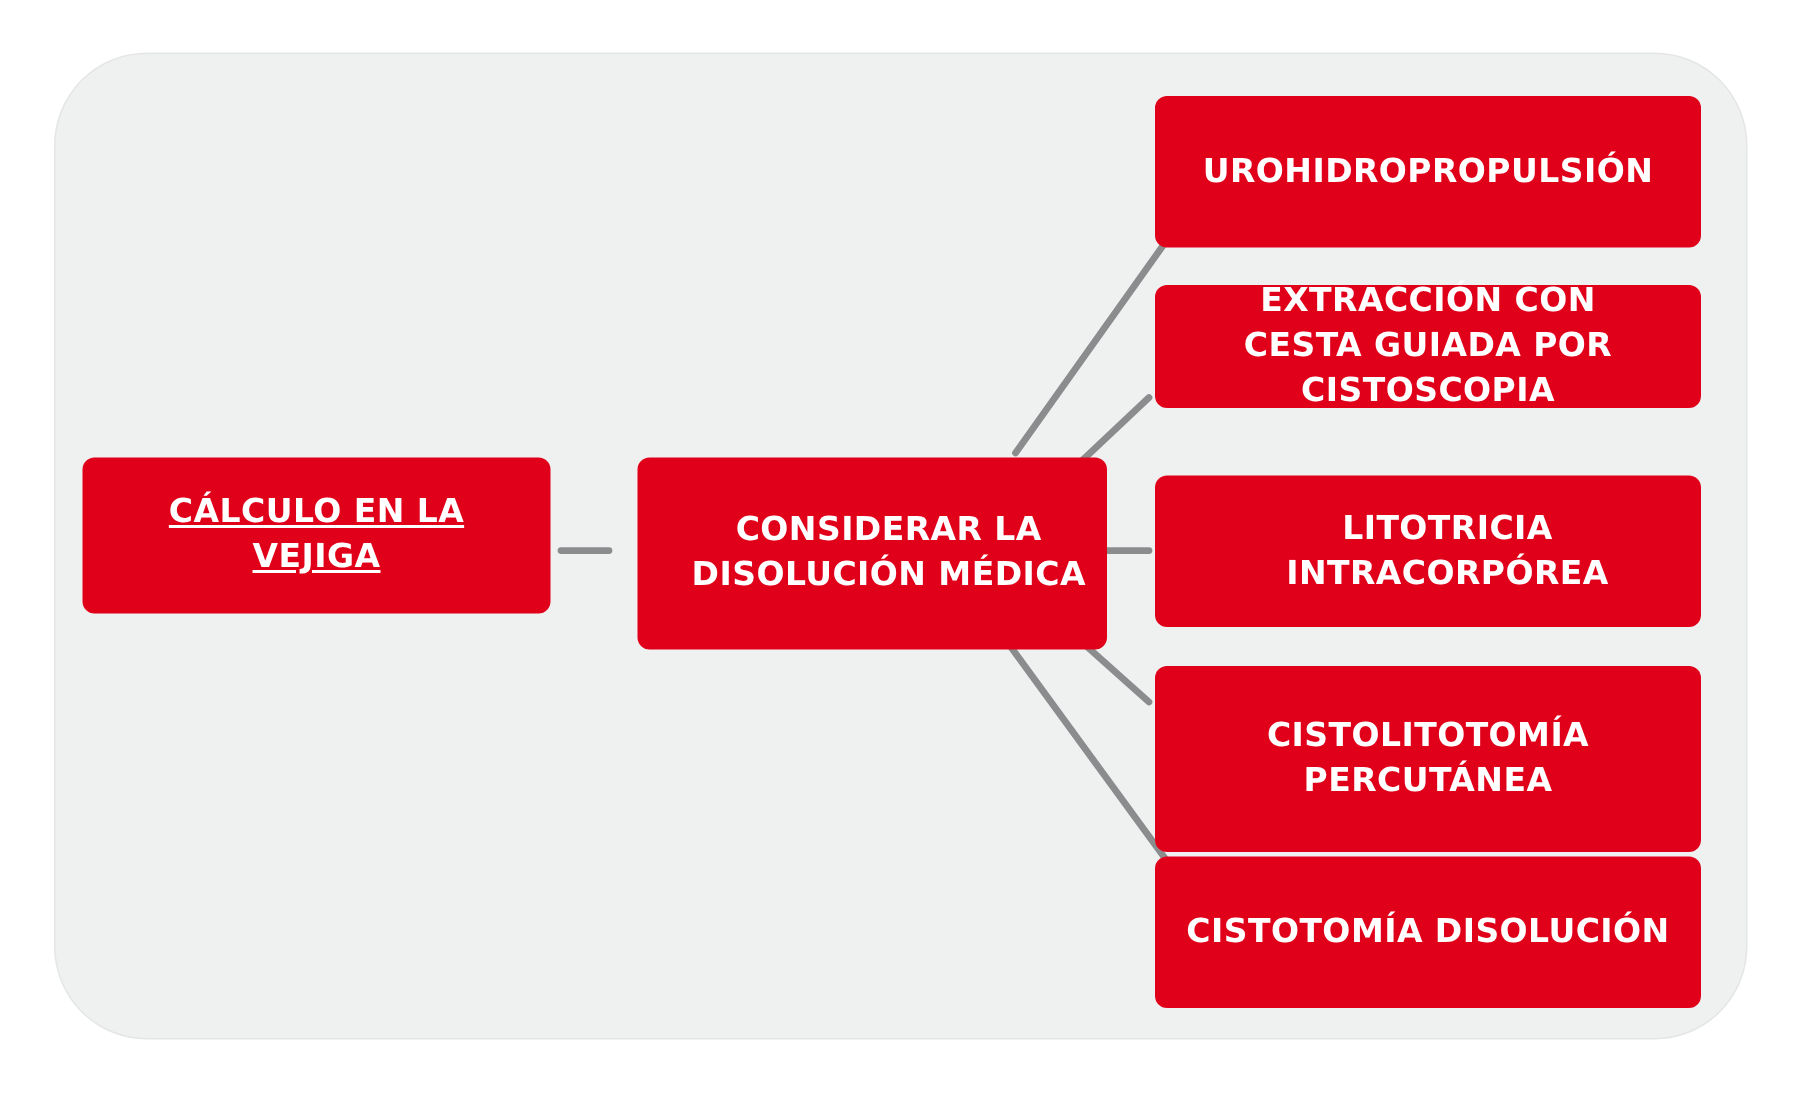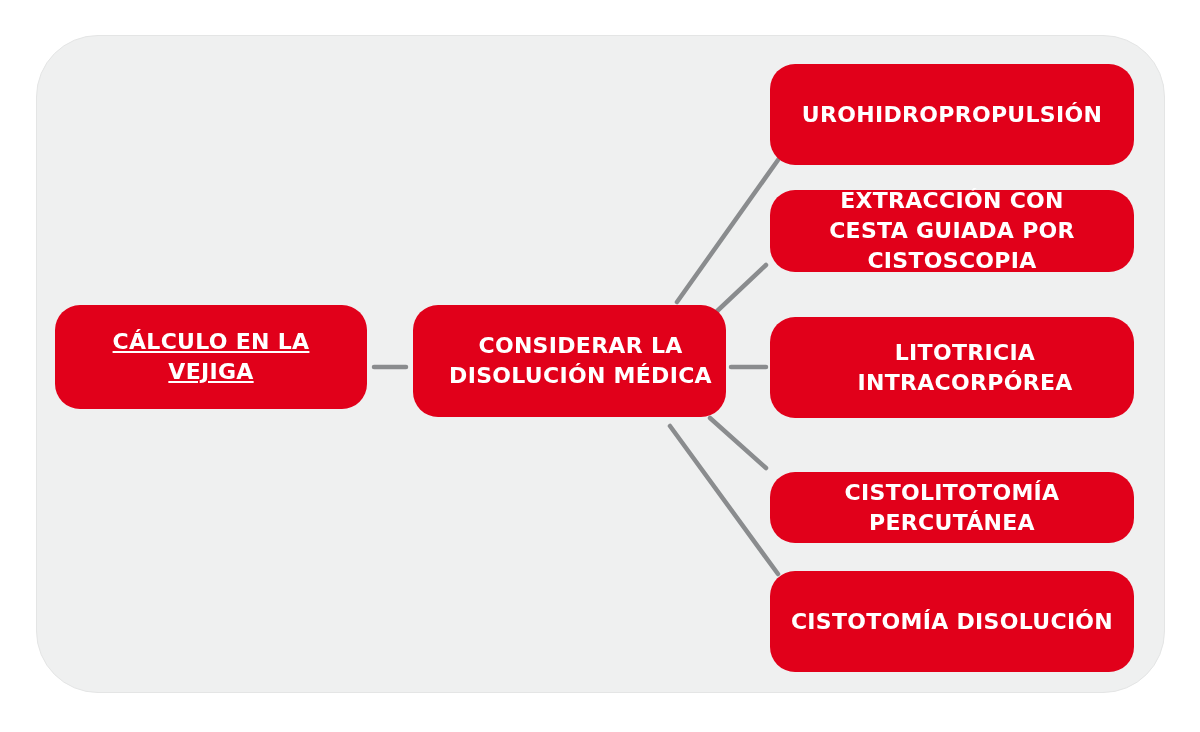--- a/index.html
+++ b/index.html
@@ -1,20 +1,20 @@
 <!DOCTYPE html>
 <html><head>
 <meta charset="utf-8">
 <style>
   html, body { margin: 0; padding: 0; background: #ffffff; }
   body { width: 1200px; height: 732px; position: relative; overflow: hidden;
          font-family: "DejaVu Sans", "Liberation Sans", sans-serif; }
   .panel { position: absolute; left: 36px; top: 35px; width: 1129px; height: 658px;
            background: #eff0f0; border-radius: 62px; border: 1px solid #e4e5e5; box-sizing: border-box; }
-  .node { position: absolute; background: #e1001a; color: #ffffff; border-radius: 25px;
+  .node { position: absolute; background: #e1001a; color: #ffffff; border-radius: 8px;
           display: flex; align-items: center; justify-content: center; text-align: center;
           font-weight: bold; font-size: 22px; line-height: 30px; letter-spacing: 0.3px;
           box-sizing: border-box; padding: 0 14px; white-space: pre-line; }
   svg.links { position: absolute; left: 0; top: 0; width: 1200px; height: 732px; }
   svg.links line { stroke: #8a8c8e; stroke-width: 4.5; stroke-linecap: round; }
 </style>
 </head>
 <body>
 
 <div class="panel"></div>
@@ -23,28 +23,28 @@
   <line x1="374" y1="367" x2="406" y2="367"></line>
   <line x1="677" y1="302" x2="778" y2="160"></line>
   <line x1="714" y1="314" x2="766" y2="265"></line>
   <line x1="731" y1="367" x2="766" y2="367"></line>
   <line x1="710" y1="418" x2="766" y2="468"></line>
   <line x1="670" y1="426" x2="778" y2="574"></line>
 </svg>
 
 <div class="node" style="left:55px; top:305px; width:312px; height:104px;text-decoration:underline;">CÁLCULO EN LA VEJIGA</div>
 
-<div class="node" style="left:413px; top:305px; width:313px; height:112px;padding-left:36px;">CONSIDERAR LA
+<div class="node" style="left:425px; top:305px; width:313px; height:128px;padding-left:36px;">CONSIDERAR LA
 DISOLUCIÓN MÉDICA</div>
 
 <div class="node" style="left:770px; top:64px; width:364px; height:101px;">UROHIDROPROPULSIÓN</div>
 
 <div class="node" style="left:770px; top:190px; width:364px; height:82px;">EXTRACCIÓN CON
 CESTA GUIADA POR
 CISTOSCOPIA</div>
 
 <div class="node" style="left:770px; top:317px; width:364px; height:101px;padding-left:40px;">LITOTRICIA
 INTRACORPÓREA</div>
 
-<div class="node" style="left:770px; top:444px; width:364px; height:71px;margin-top:28px;">CISTOLITOTOMÍA
+<div class="node" style="left:770px; top:444px; width:364px; height:124px;">CISTOLITOTOMÍA
 PERCUTÁNEA</div>
 
 <div class="node" style="left:770px; top:571px; width:364px; height:101px;">CISTOTOMÍA DISOLUCIÓN</div>
 
 </body></html>

